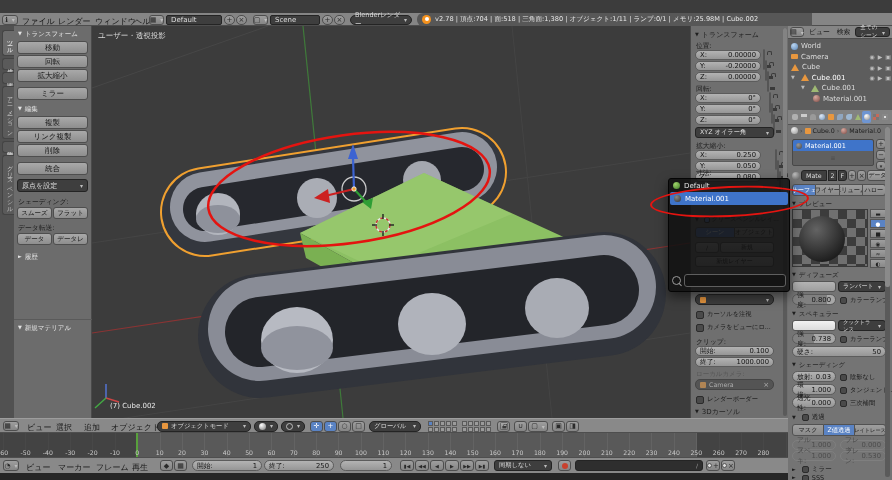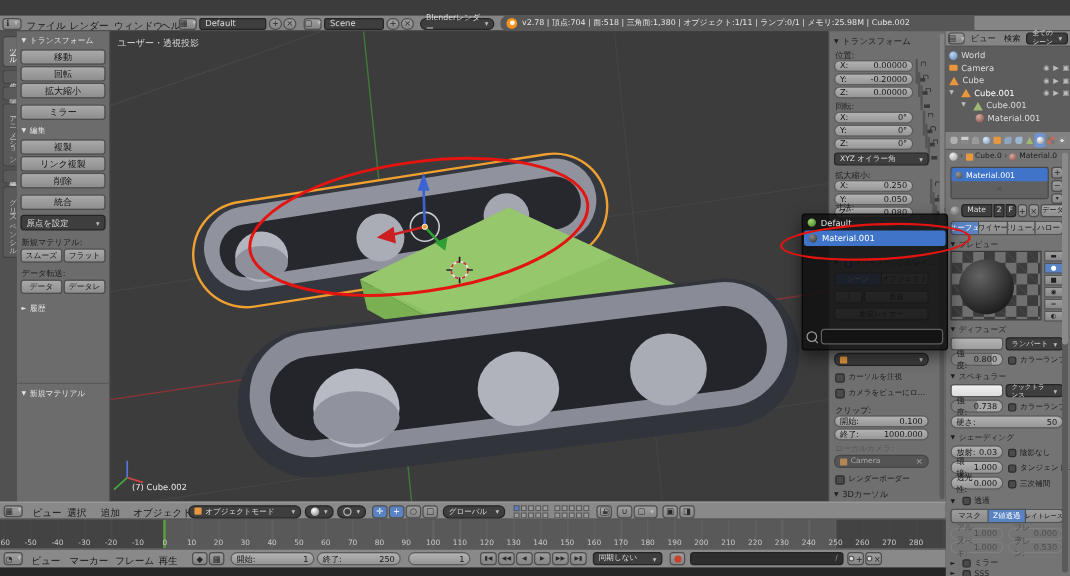--- a/index.html
+++ b/index.html
@@ -126,21 +126,21 @@
 
     <div class="abs hdrL tri-d" style="left:4px;top:79px;font-size:6.5px">編集</div>
     <div class="btn abs" style="left:3px;top:90px;width:71px;height:13px">複製</div>
     <div class="btn abs" style="left:3px;top:104px;width:71px;height:13px">リンク複製</div>
     <div class="btn abs" style="left:3px;top:118px;width:71px;height:13px">削除</div>
     <div class="btn abs" style="left:3px;top:136px;width:71px;height:13px">統合</div>
     <div class="btn-dark abs" style="left:3px;top:153px;width:71px;height:13px">
       <span>原点を設定</span>
         <span class="dd"></span>
     </div>
-    <div class="abs lbl" style="left:4px;top:171px">新規マテリアル:</div>
+    <div class="abs lbl" style="left:4px;top:171px">シェーディング:</div>
     <div class="btn abs" style="left:3px;top:181px;width:35px;height:12px;font-size:6.5px">スムーズ</div>
     <div class="btn abs" style="left:39px;top:181px;width:35px;height:12px;font-size:6.5px">フラット</div>
     <div class="abs lbl" style="left:4px;top:197px">データ転送:</div>
     <div class="btn abs" style="left:3px;top:207px;width:35px;height:12px;font-size:6.5px">データ</div>
     <div class="btn abs" style="left:39px;top:207px;width:35px;height:12px;font-size:6.5px">データレ</div>
     <div class="abs hdrL tri-r" style="left:4px;top:227px;font-size:6.5px">履歴</div>
     <div class="abs" style="left:0;top:293px;width:78px;height:1px;background:#5a5a5a"></div>
     <div class="abs hdrL tri-d" style="left:4px;top:298px;font-size:6.5px">新規マテリアル</div>
   </div>
 

